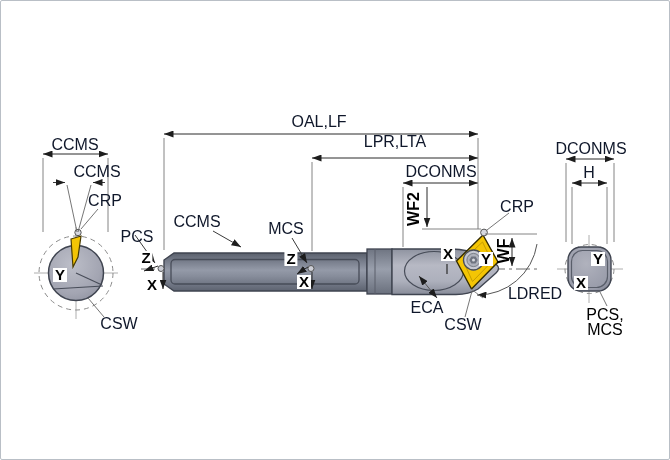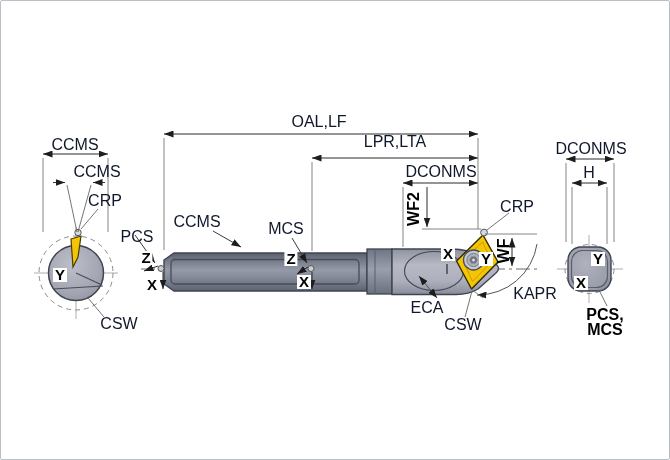--- a/index.html
+++ b/index.html
@@ -16,21 +16,21 @@
   }
   .axis{
     position:absolute;font-weight:700;font-size:15px;color:#000;
     transform:translateX(-50%);background:#fff;padding:0 2px;line-height:14px;
   }
   .rot{
     position:absolute;font-weight:700;font-size:16px;color:#000;
     transform:translate(-50%,-50%) rotate(-90deg);white-space:nowrap;line-height:16px;
   }
   .two-line{
-    position:absolute;font-weight:700;font-size:16px;color:#000;
+    position:absolute;font-weight:400;font-size:16px;color:#000;
     transform:translateX(-50%);text-align:center;line-height:15px;white-space:nowrap;
   }
 </style>
 </head>
 <body>
 
 <div id="canvas">
 
 <svg width="668" height="458" viewBox="0 0 668 458">
   <defs>
@@ -180,21 +180,21 @@
 
 <div class="lbl" style="left:318px;top:113px">OAL,LF</div>
 <div class="lbl" style="left:394px;top:133px">LPR,LTA</div>
 <div class="lbl" style="left:440px;top:163px">DCONMS</div>
 <div class="rot" style="left:413px;top:208px">WF2</div>
 
 <div class="lbl" style="left:516px;top:198px">CRP</div>
 <div class="axis" style="left:447px;top:246px">X</div>
 <div class="axis" style="left:485px;top:251px">Y</div>
 <div class="rot" style="left:503px;top:250px">WF</div>
-<div class="lbl" style="left:534px;top:285px">KAPR</div>
+<div class="lbl" style="left:534px;top:285px">LDRED</div>
 <div class="lbl" style="left:426px;top:299px">ECA</div>
 <div class="lbl" style="left:462px;top:316px">CSW</div>
 
 <div class="lbl" style="left:590px;top:140px">DCONMS</div>
 <div class="lbl" style="left:588px;top:164px">H</div>
 <div class="axis" style="left:597px;top:251px">Y</div>
 <div class="axis" style="left:580px;top:275px">X</div>
 <div class="two-line" style="left:604px;top:306px">
   <span>PCS,</span><br>
   <span>MCS</span>

